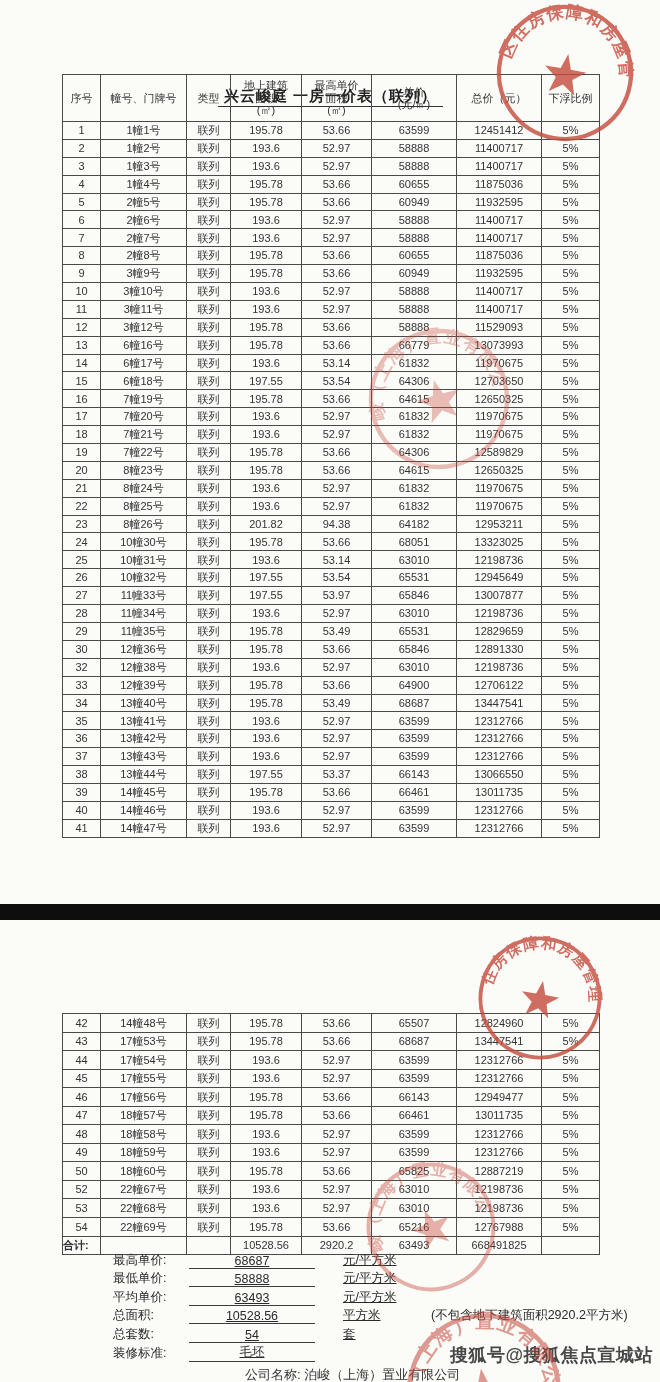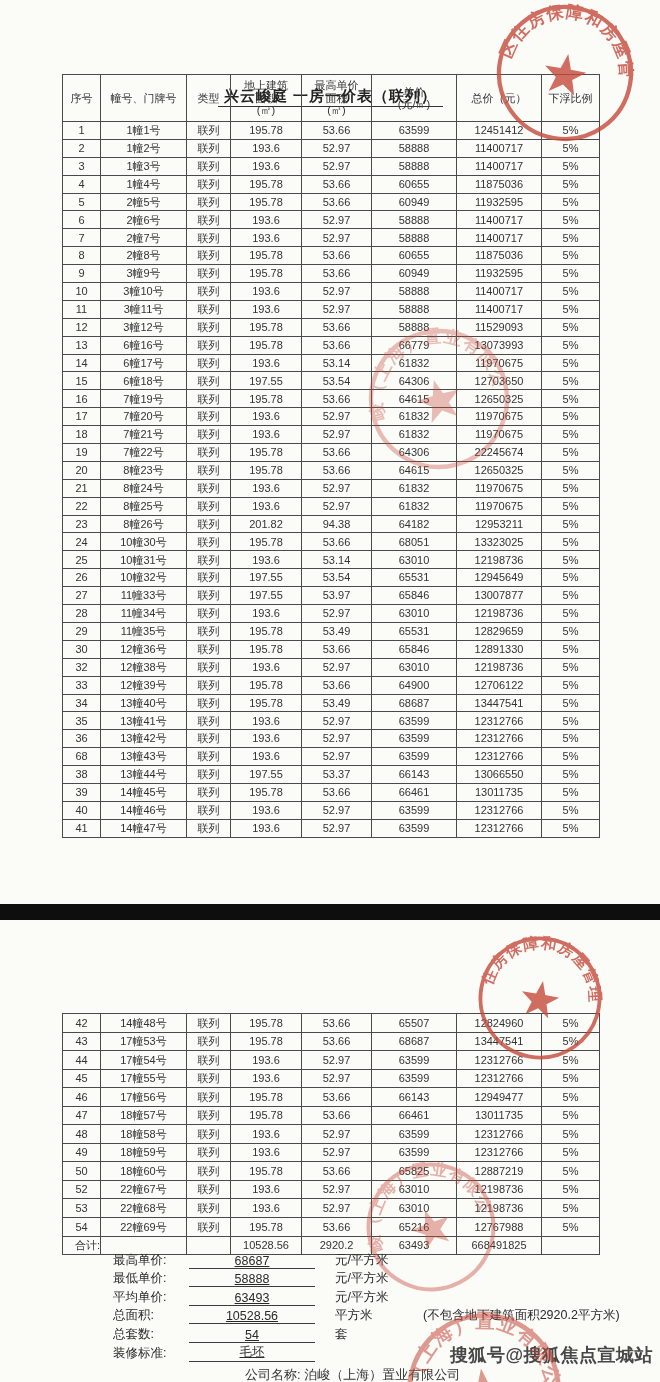--- a/index.html
+++ b/index.html
@@ -13,30 +13,30 @@
   table.price{position:absolute;left:62px;border-collapse:collapse;table-layout:fixed;
     width:537px;font-size:11px;color:#333;}
   table.price th,table.price td{border:1px solid #4a4a4a;text-align:center;vertical-align:middle;
     padding:0;overflow:hidden;white-space:pre-line;line-height:12.5px;}
   table.price thead th{height:46px;font-weight:normal;font-size:11px;}
   #table1{top:74px;}
   #table1 tbody tr{height:17.9px;}
   #table2{top:983px;margin-top:30px;}
   #table2 tbody tr{height:18.55px;}
   tr.total-row td{font-size:11px;}
-  tr.total-row td:first-child{text-align:right;}
+  tr.total-row td:first-child{text-align:left;font-weight:bold;}
 
   .divider{position:absolute;left:0;top:904px;width:660px;height:16px;background:#0e0e0e;}
 
   .summary{position:absolute;left:113px;top:1250px;font-size:12.5px;color:#2a2a2a;}
   .summary-line{display:flex;align-items:flex-end;height:18.6px;}
   .summary-label{width:76px;}
   .summary-valuebox{display:inline-block;width:126px;text-align:center;border-bottom:1.5px solid #3c3c3c;}
   .summary-value{text-decoration:underline;}
-  .summary-unit{margin-left:20px;width:80px;}
+  .summary-unit{margin-left:28px;width:80px;text-decoration:underline;}
   .summary-note{margin-left:8px;white-space:nowrap;}
 
   .company-line{position:absolute;left:245px;top:1366px;font-size:13px;color:#333;white-space:nowrap;}
   .watermark{position:absolute;left:450px;top:1343px;font-size:18px;font-weight:bold;
     color:rgba(45,45,45,0.88);letter-spacing:0.5px;text-shadow:0 0 1px rgba(255,255,255,0.6);white-space:nowrap;}
 
   .stamp{position:absolute;pointer-events:none;}
   .stamp svg{display:block;}
 </style>
 </head>
@@ -257,21 +257,21 @@
           <td>11970675</td>
           <td>5%</td>
         </tr>
         <tr>
           <td>19</td>
           <td>7幢22号</td>
           <td>联列</td>
           <td>195.78</td>
           <td>53.66</td>
           <td>64306</td>
-          <td>22245674</td>
+          <td>12589829</td>
           <td>5%</td>
         </tr>
         <tr>
           <td>20</td>
           <td>8幢23号</td>
           <td>联列</td>
           <td>195.78</td>
           <td>53.66</td>
           <td>64615</td>
           <td>12650325</td>
@@ -421,21 +421,21 @@
           <td>36</td>
           <td>13幢42号</td>
           <td>联列</td>
           <td>193.6</td>
           <td>52.97</td>
           <td>63599</td>
           <td>12312766</td>
           <td>5%</td>
         </tr>
         <tr>
-          <td>68</td>
+          <td>37</td>
           <td>13幢43号</td>
           <td>联列</td>
           <td>193.6</td>
           <td>52.97</td>
           <td>63599</td>
           <td>12312766</td>
           <td>5%</td>
         </tr>
         <tr>
           <td>38</td>

